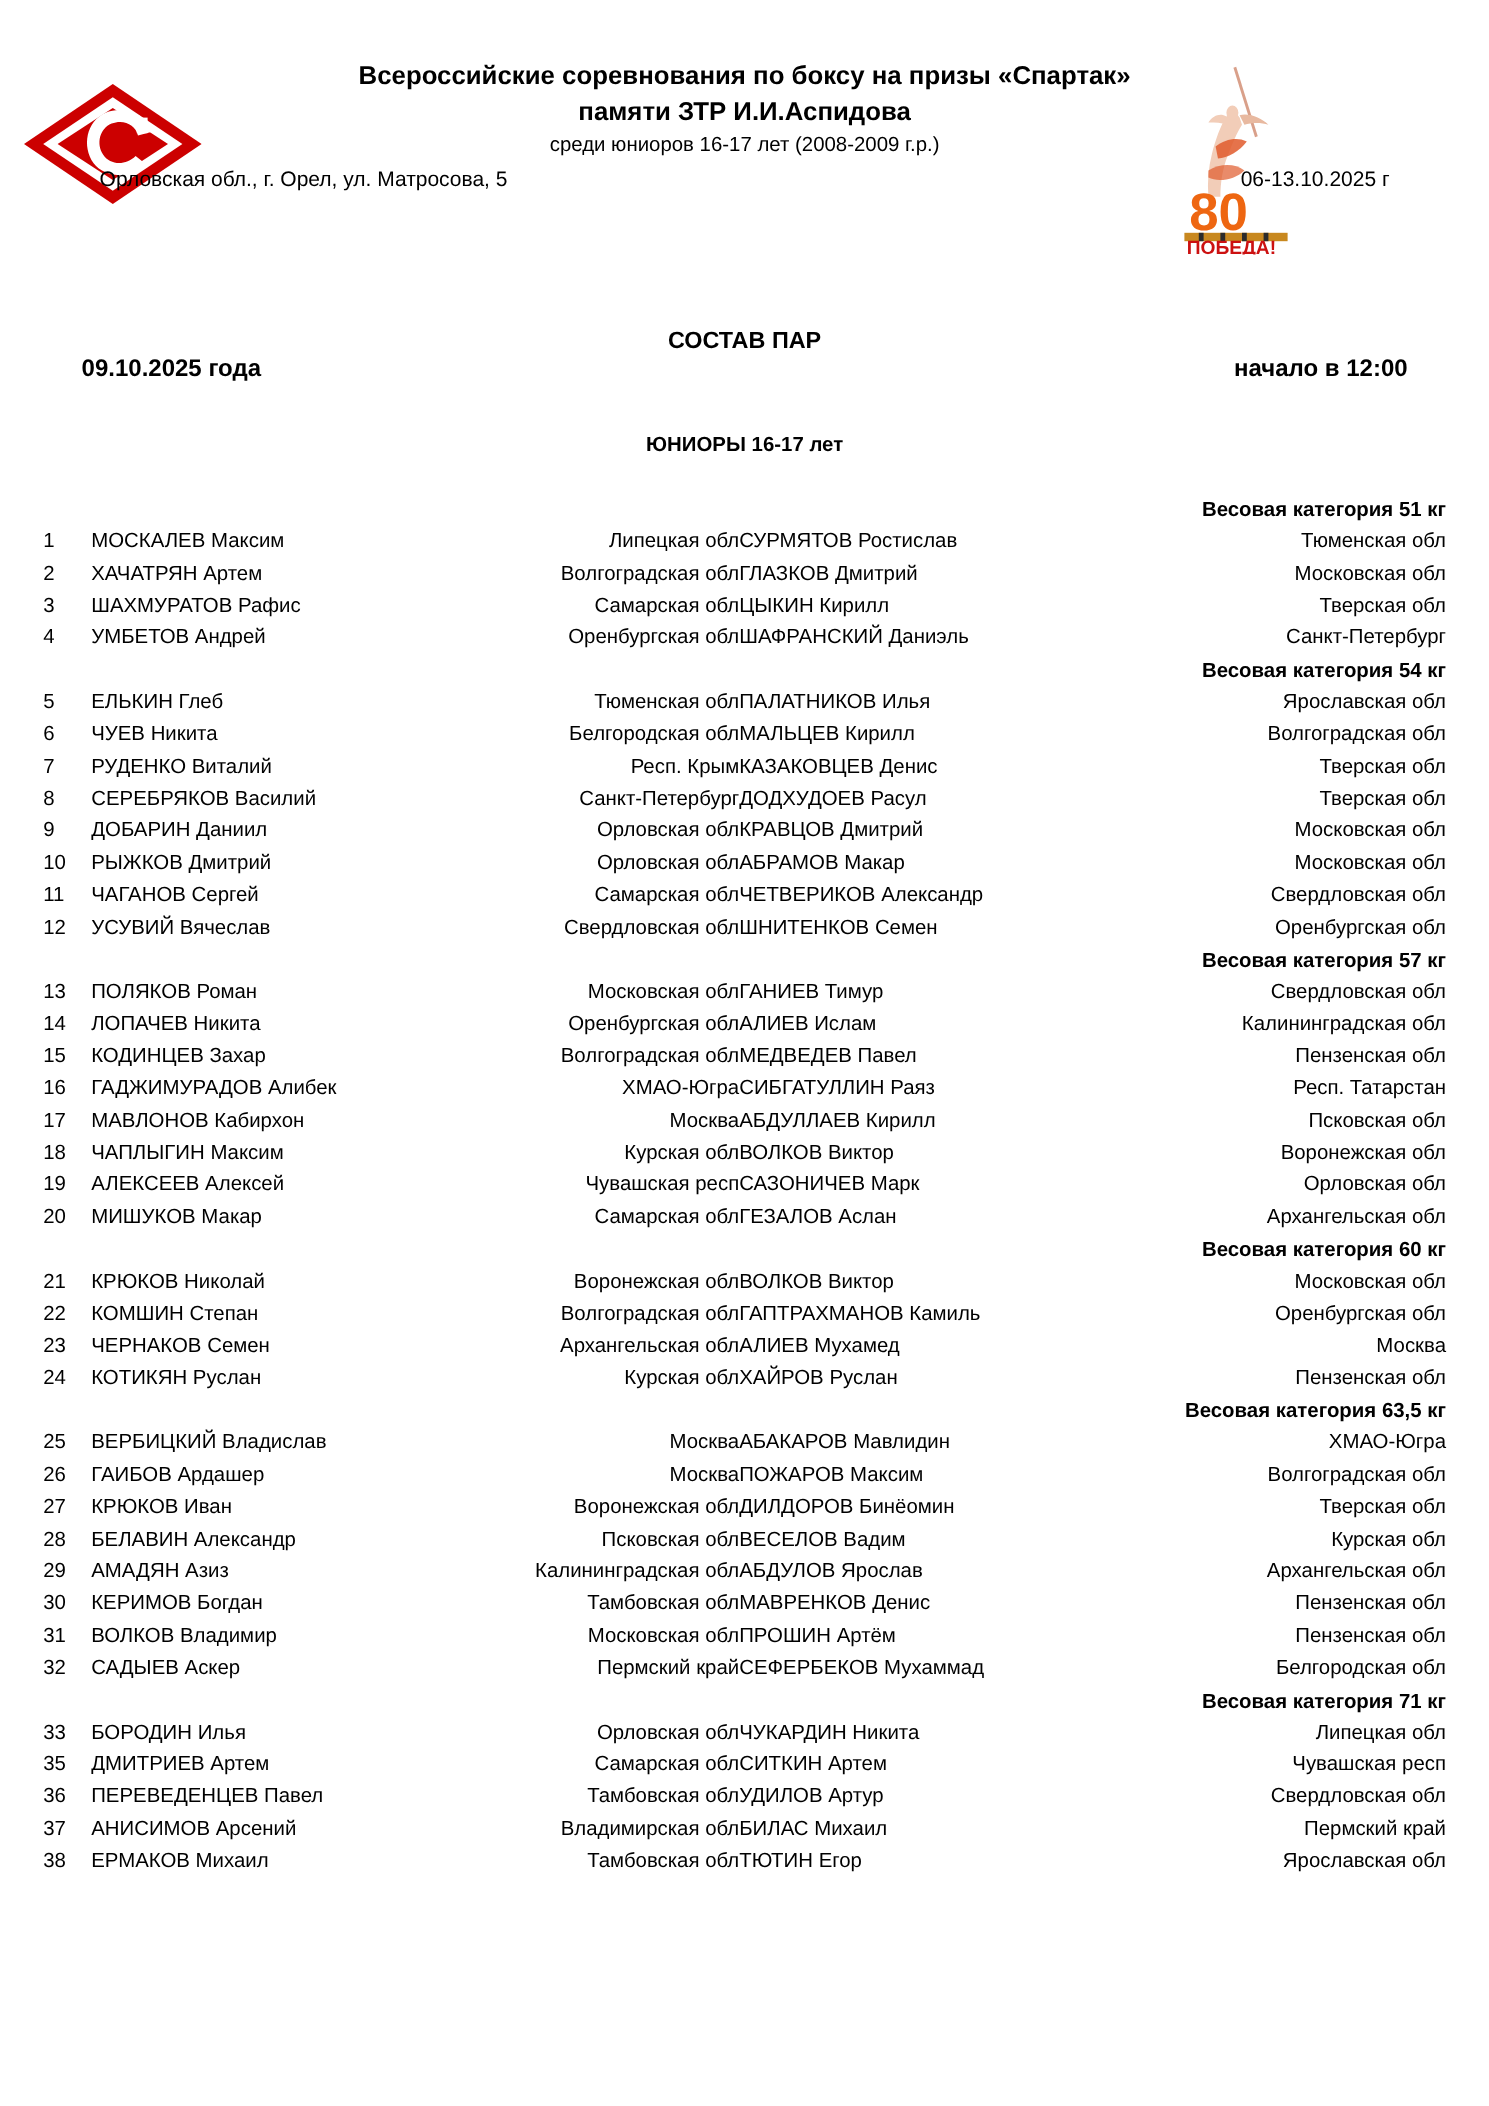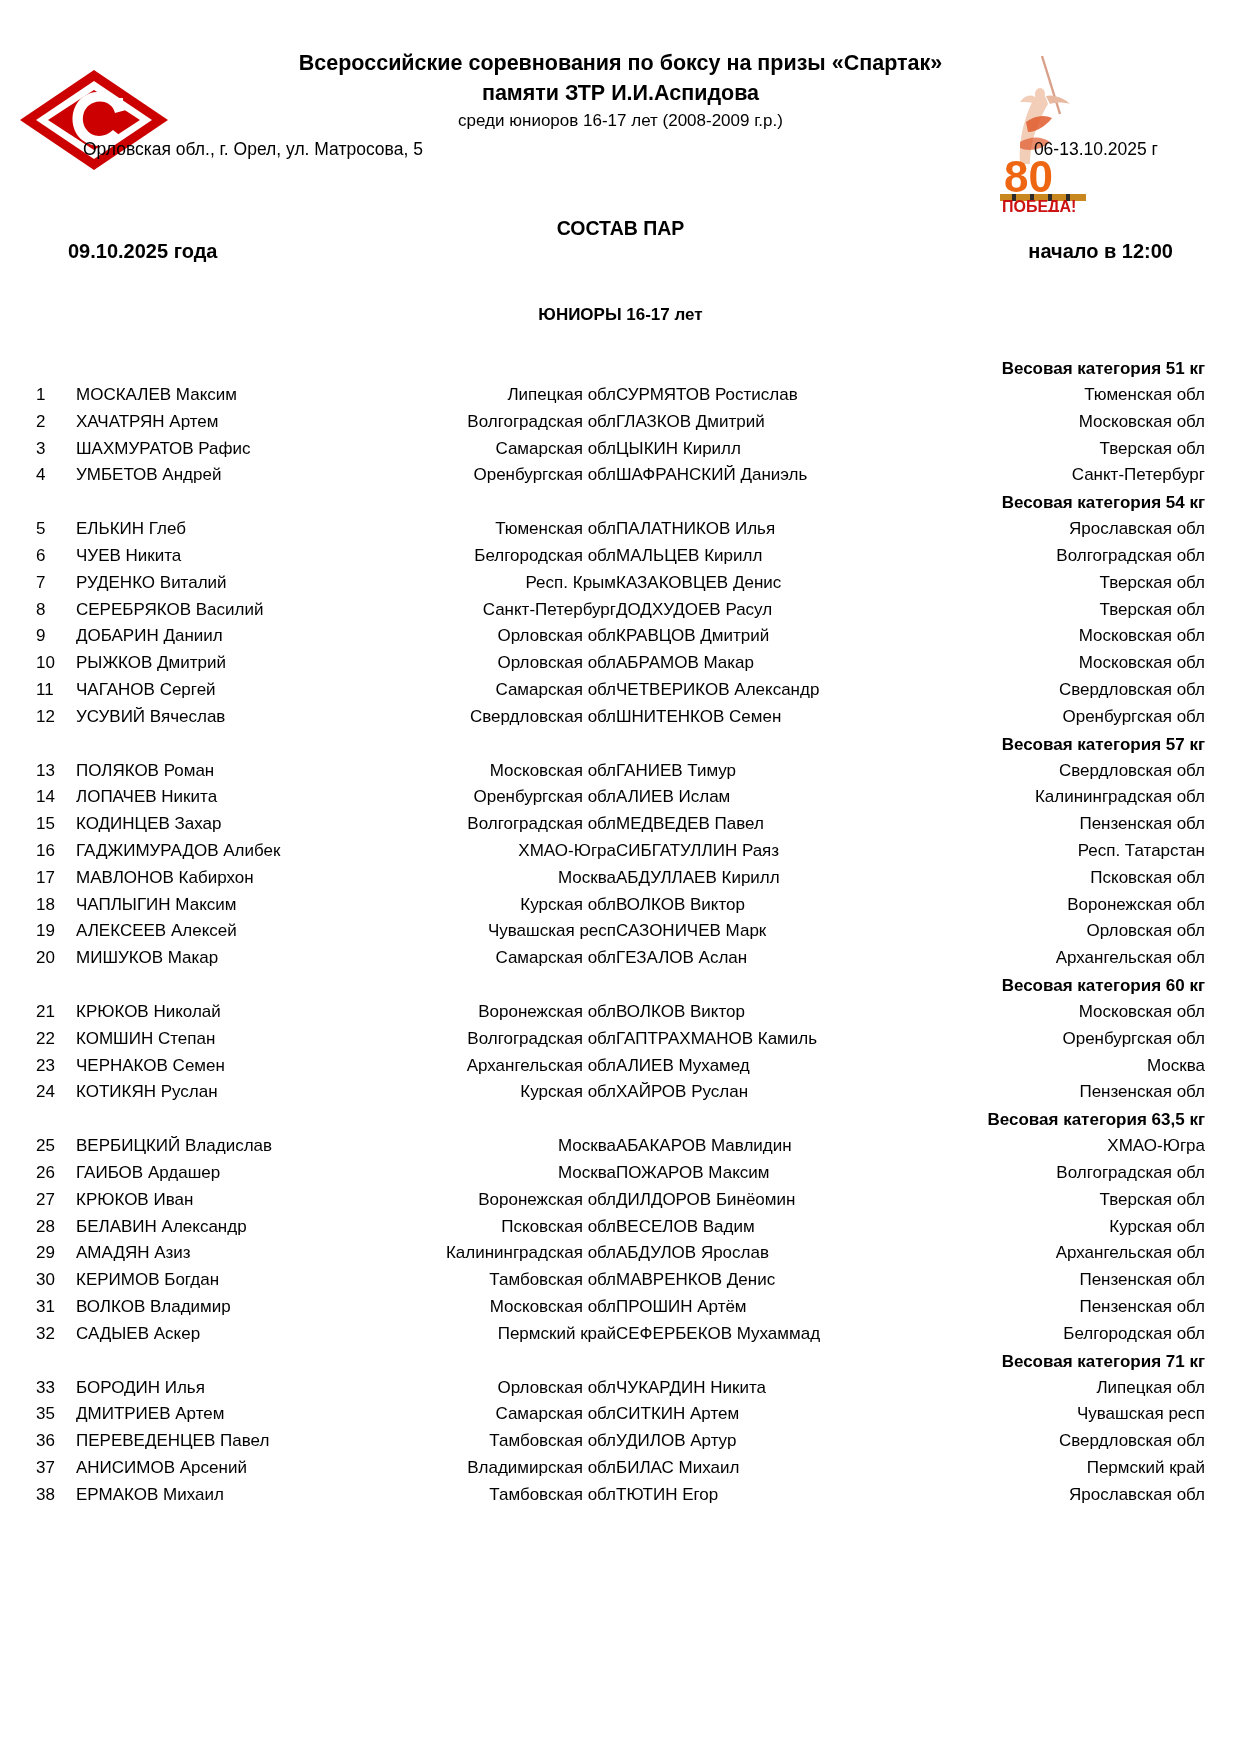--- a/index.html
+++ b/index.html
@@ -22,21 +22,21 @@
   }
   .logo-spartak {
     position: absolute;
     left: 18px;
     top: 68px;
     width: 152px;
     height: 104px;
   }
   .logo-victory {
     position: absolute;
-    right: 135px;
+    right: 148px;
     top: 52px;
     width: 120px;
     height: 160px;
   }
   .header-text {
     text-align: center;
     padding: 0 78px;
   }
   .title-line1 {
     font-size: 21.5px;
@@ -61,21 +61,21 @@
     justify-content: space-between;
     padding: 0 5px;
     margin-top: 2px;
   }
 
   
   .doc-title {
     text-align: center;
     font-size: 19.5px;
     font-weight: bold;
-    margin-top: 32px;
+    margin-top: 88px;
   }
   .date-row {
     display: flex;
     justify-content: space-between;
     font-size: 20px;
     font-weight: bold;
     padding: 0 68px 0 68px;
   }
   .age-group {
     text-align: center;

